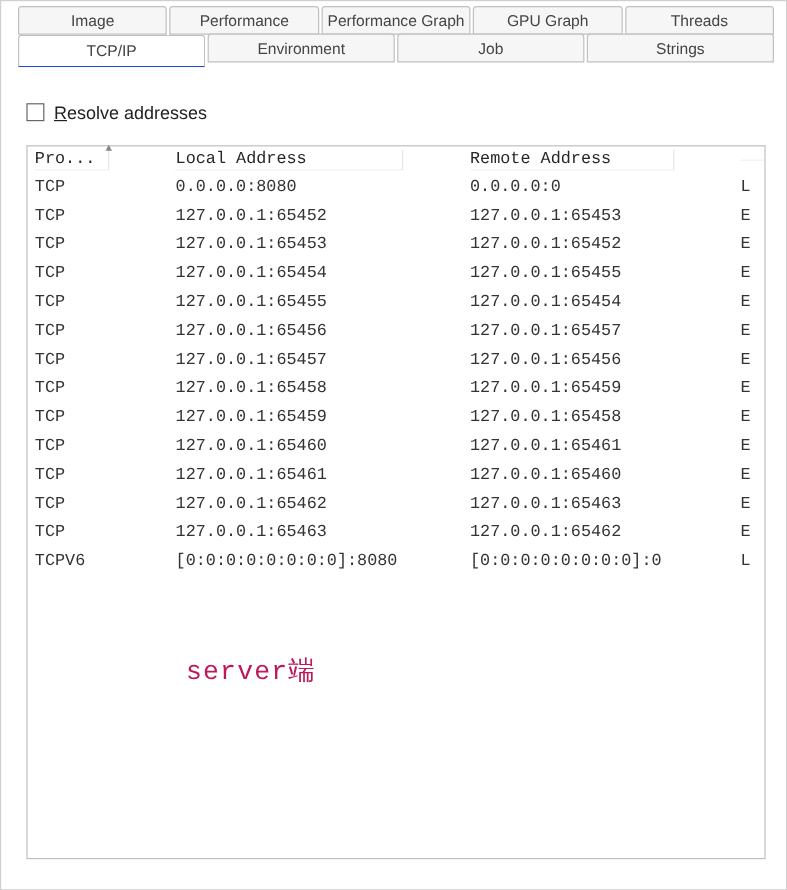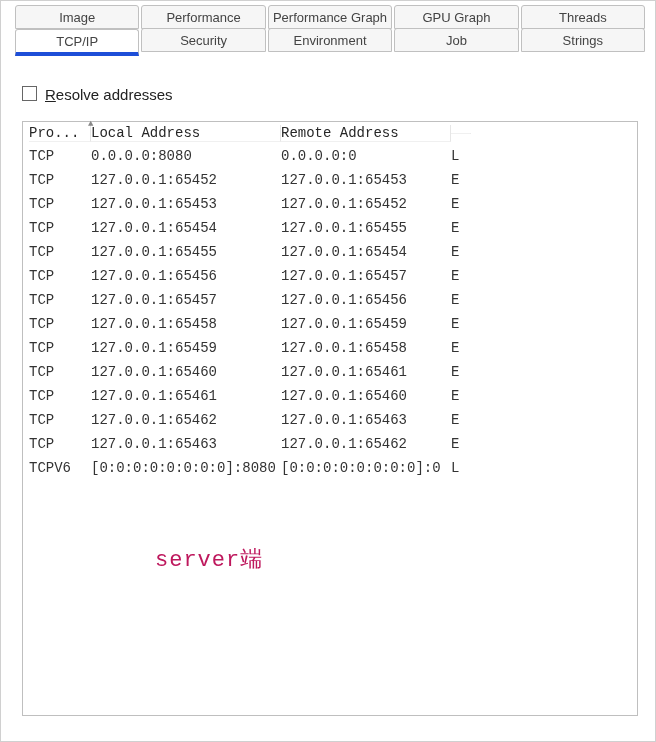--- a/index.html
+++ b/index.html
@@ -48,21 +48,21 @@
     display: flex;
     align-items: center;
     justify-content: center;
     font-size: 13px;
     color: #444;
     cursor: default;
     box-sizing: border-box;
   }
   .tab.active {
     background: #fff;
-    border-bottom: 4px solid #1d4ed8;
+    border-bottom: 1px solid #1d4ed8;
     position: relative;
     top: 1px;
     height: 27px;
     z-index: 3;
   }
 
   
   .tabpage {
     flex: 1;
     border: 1px solid transparent; 
@@ -108,20 +108,21 @@
     font-size: 9px;
     color: #888;
     line-height: 9px;
   }
   .lv-row {
     display: flex;
     align-items: center;
     padding-left: 6px;
     height: 24px;
     white-space: nowrap;
+    justify-content: space-between;
   }
   .lv-row.header {
     height: 22px;
     color: #262626;
   }
   .lv-row.header .col {
     border-right: 1px solid #e6e6e6;
     border-bottom: 1px solid #f0f0f0;
   }
   .col { box-sizing: border-box; overflow: hidden; text-overflow: clip; }
@@ -161,23 +162,20 @@
         </div>
         <div class="tab">
           <span>Threads</span>
         </div>
       </div>
     <div class="tabrow bottom" id="tabrow-bottom">
         <div class="tab active">
           <span>TCP/IP</span>
         </div>
         <div class="tab">
-          <span>Security</span>
-        </div>
-        <div class="tab">
           <span>Environment</span>
         </div>
         <div class="tab">
           <span>Job</span>
         </div>
         <div class="tab">
           <span>Strings</span>
         </div>
       </div>
   </div>

